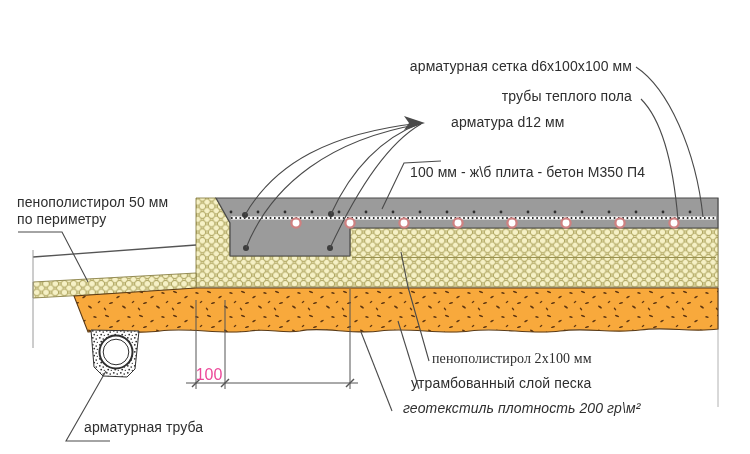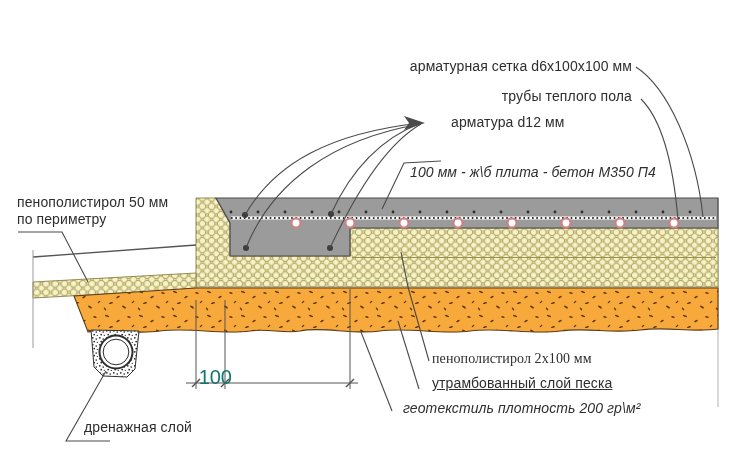--- a/index.html
+++ b/index.html
@@ -6,21 +6,21 @@
   .stage{
     position:relative;width:750px;height:454px;background:#ffffff;overflow:hidden;
     font-family:"Liberation Sans", sans-serif;color:#2e2e2e;
   }
   .stage svg{position:absolute;left:0;top:0;}
   .lbl{
     position:absolute;font-size:14px;line-height:17px;color:#2e2e2e;
     white-space:nowrap;letter-spacing:.1px;
   }
   .lbl.right{text-align:right;}
-  .dim{position:absolute;font-size:20px;color:#0f766e;text-align:right;}
+  .dim{position:absolute;font-size:16px;color:#ec4899;text-align:center;}
 </style>
 </head>
 <body>
 
 <div class="stage">
 
   <svg width="750" height="454" viewBox="0 0 750 454">
     <defs>
       <pattern id="foam" patternUnits="userSpaceOnUse" width="9.2" height="8.6">
         <rect width="9.2" height="8.6" fill="#efe9ba"></rect>
@@ -139,24 +139,24 @@
       <line x1="186" y1="383" x2="358" y2="383"></line>
       <line x1="192" y1="387" x2="200" y2="379" stroke-width="1.5"></line>
       <line x1="221" y1="387" x2="229" y2="379" stroke-width="1.5"></line>
       <line x1="346" y1="387" x2="354" y2="379" stroke-width="1.5"></line>
     </g>
   </svg>
 
   <div class="lbl right" style="left:408px;top:58px;width:224px;">арматурная сетка d6x100x100 мм</div>
   <div class="lbl right" style="left:408px;top:88px;width:224px;">трубы теплого пола</div>
   <div class="lbl" style="left:451px;top:114px;">арматура d12 мм</div>
-  <div class="lbl" style="left:410px;top:164px;font-style:italic;">100 мм - ж\б плита - бетон М350 П4</div>
+  <div class="lbl" style="left:410px;top:164px;">100 мм - ж\б плита - бетон М350 П4</div>
   <div class="lbl" style="left:17px;top:194px;">
     <div>пенополистирол 50 мм</div>
     <div>по периметру</div>
   </div>
   <div class="lbl" style="left:432px;top:350px;font-family:Liberation Serif, serif;">пенополистирол 2x100 мм</div>
-  <div class="lbl" style="left:432px;top:375px;text-decoration:underline;">утрамбованный слой песка</div>
+  <div class="lbl" style="left:411px;top:375px;">утрамбованный слой песка</div>
   <div class="lbl" style="left:403px;top:400px;font-style:italic;">геотекстиль плотность 200 гр\м²</div>
-  <div class="lbl" style="left:84px;top:419px;">дренажная слой</div>
+  <div class="lbl" style="left:84px;top:419px;">арматурная труба</div>
 
   <div class="dim" style="left:186px;top:366px;width:46px;">100</div>
 </div>
 
 </body></html>

